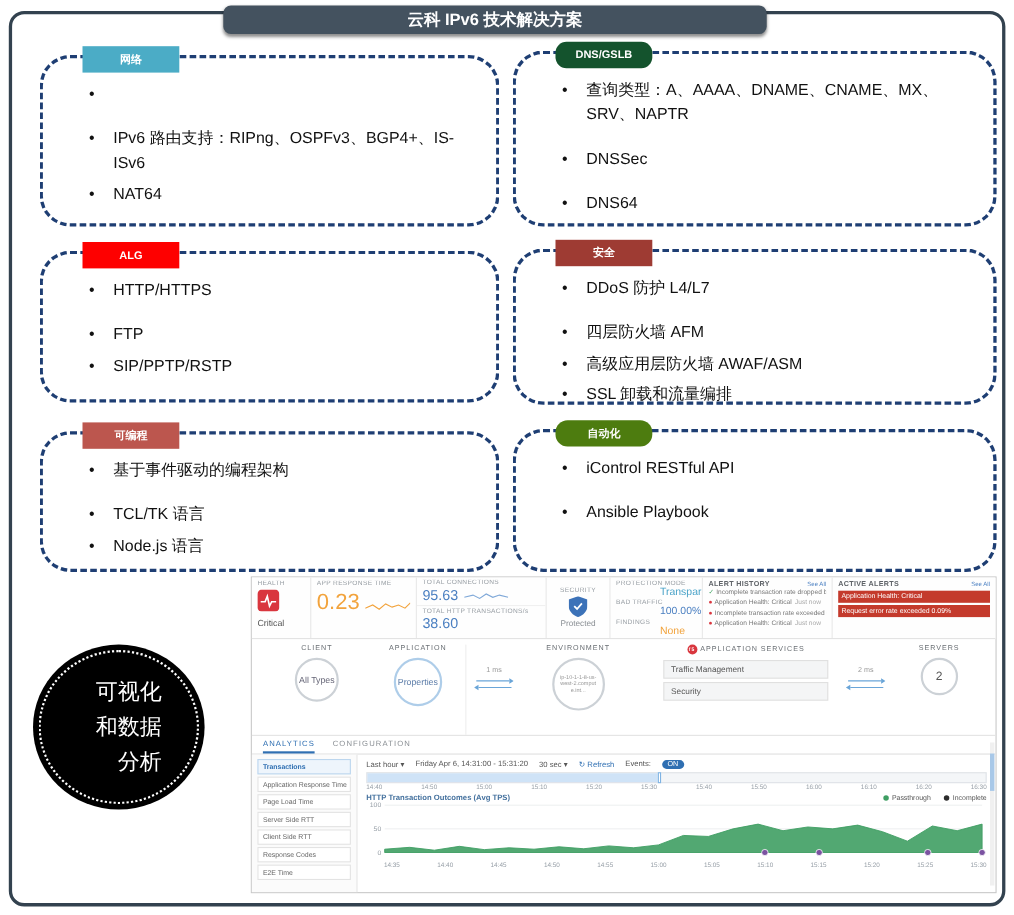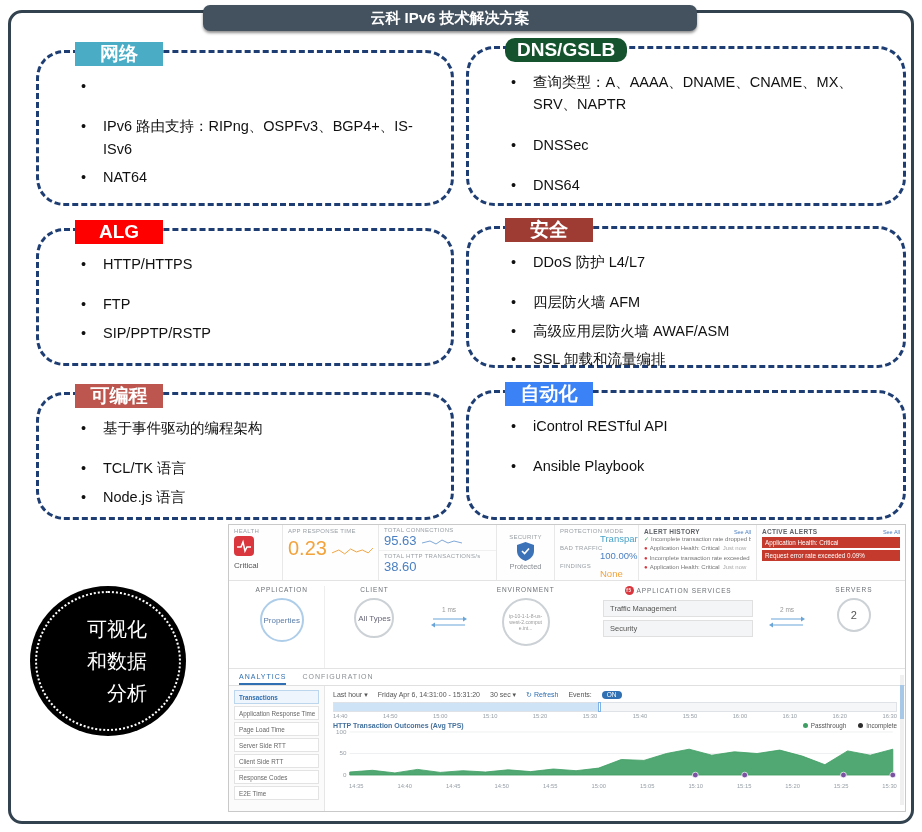--- a/index.html
+++ b/index.html
@@ -12,21 +12,21 @@
 
   
   .fbox { position:absolute; border:3px dashed #1e3e73; border-radius:28px; background:#fff; }
   .pos-0 { left:36px;  top:50px;  width:418px; height:156px; }
   .pos-1 { left:466px; top:46px;  width:440px; height:160px; }
   .pos-2 { left:36px;  top:228px; width:418px; height:138px; }
   .pos-3 { left:466px; top:226px; width:440px; height:142px; }
   .pos-4 { left:36px;  top:392px; width:418px; height:128px; }
   .pos-5 { left:466px; top:390px; width:440px; height:130px; }
   .ftab { position:absolute; left:36px; top:-11px; height:24px; min-width:88px; padding:0 12px; color:#fff;
-    font-weight:bold; font-size:19px; display:flex; align-items:center; justify-content:center; }
+    font-weight:bold; font-size:10px; display:flex; align-items:center; justify-content:center; }
   .fbody { padding:22px 16px 6px 38px; }
   .fgroup { margin-bottom:18px; }
   .fgroup:last-child { margin-bottom:0; }
   .fbullet { display:flex; font-size:14.5px; color:#111; line-height:1.55; margin-bottom:6px; }
   .bmark { width:26px; flex:0 0 26px; text-align:left; padding-left:4px; }
 
   
   .ellipse { position:absolute; left:30px; top:586px; width:156px; height:150px; background:#000; border-radius:50%;
     display:flex; align-items:center; justify-content:center; }
   .ellipse::after { content:""; position:absolute; left:5px; top:5px; right:5px; bottom:5px;
@@ -227,21 +227,21 @@
               <span>TCL/TK 语言</span>
             </div>
             <div class="fbullet">
               <span class="bmark">•</span>
               <span>Node.js 语言</span>
             </div>
           </div>
         </div>
       </div>
       <div class="fbox pos-5">
-        <div class="ftab" style="background: #3b82f6;">自动化</div>
+        <div class="ftab" style="background: #4d7c0f; border-radius: 11px;">自动化</div>
         <div class="fbody">
           <div class="fgroup">
             <div class="fbullet">
               <span class="bmark">•</span>
               <span>iControl RESTful API</span>
             </div>
           </div>
           <div class="fgroup">
             <div class="fbullet">
               <span class="bmark">•</span>
@@ -335,27 +335,27 @@
           <span class="see-all">See All</span>
         </div>
         <div id="active-alert-items">
             <div class="banner">Application Health: Critical</div>
             <div class="banner">Request error rate exceeded 0.09%</div>
           </div>
       </div>
     </div>
 
     <div class="topo-strip">
+      <div class="tcol t-client">
+        <div class="thead">CLIENT</div>
+        <div class="node node-client">All Types</div>
+      </div>
       <div class="tcol t-app">
         <div class="thead">APPLICATION</div>
         <div class="node node-props">Properties</div>
-      </div>
-      <div class="tcol t-client">
-        <div class="thead">CLIENT</div>
-        <div class="node node-client">All Types</div>
       </div>
       <div class="lat">
         <div class="lat-label">1 ms</div>
         <svg width="36" height="14" viewBox="0 0 36 14">
           <line x1="2" y1="4" x2="32" y2="4" stroke="#6aa5d8" stroke-width="1"></line>
             <polygon points="32,1.5 36,4 32,6.5" fill="#6aa5d8"></polygon>
           <line x1="4" y1="10" x2="34" y2="10" stroke="#6aa5d8" stroke-width="1"></line>
             <polygon points="4,7.5 0,10 4,12.5" fill="#6aa5d8"></polygon>
         </svg>
       </div>

